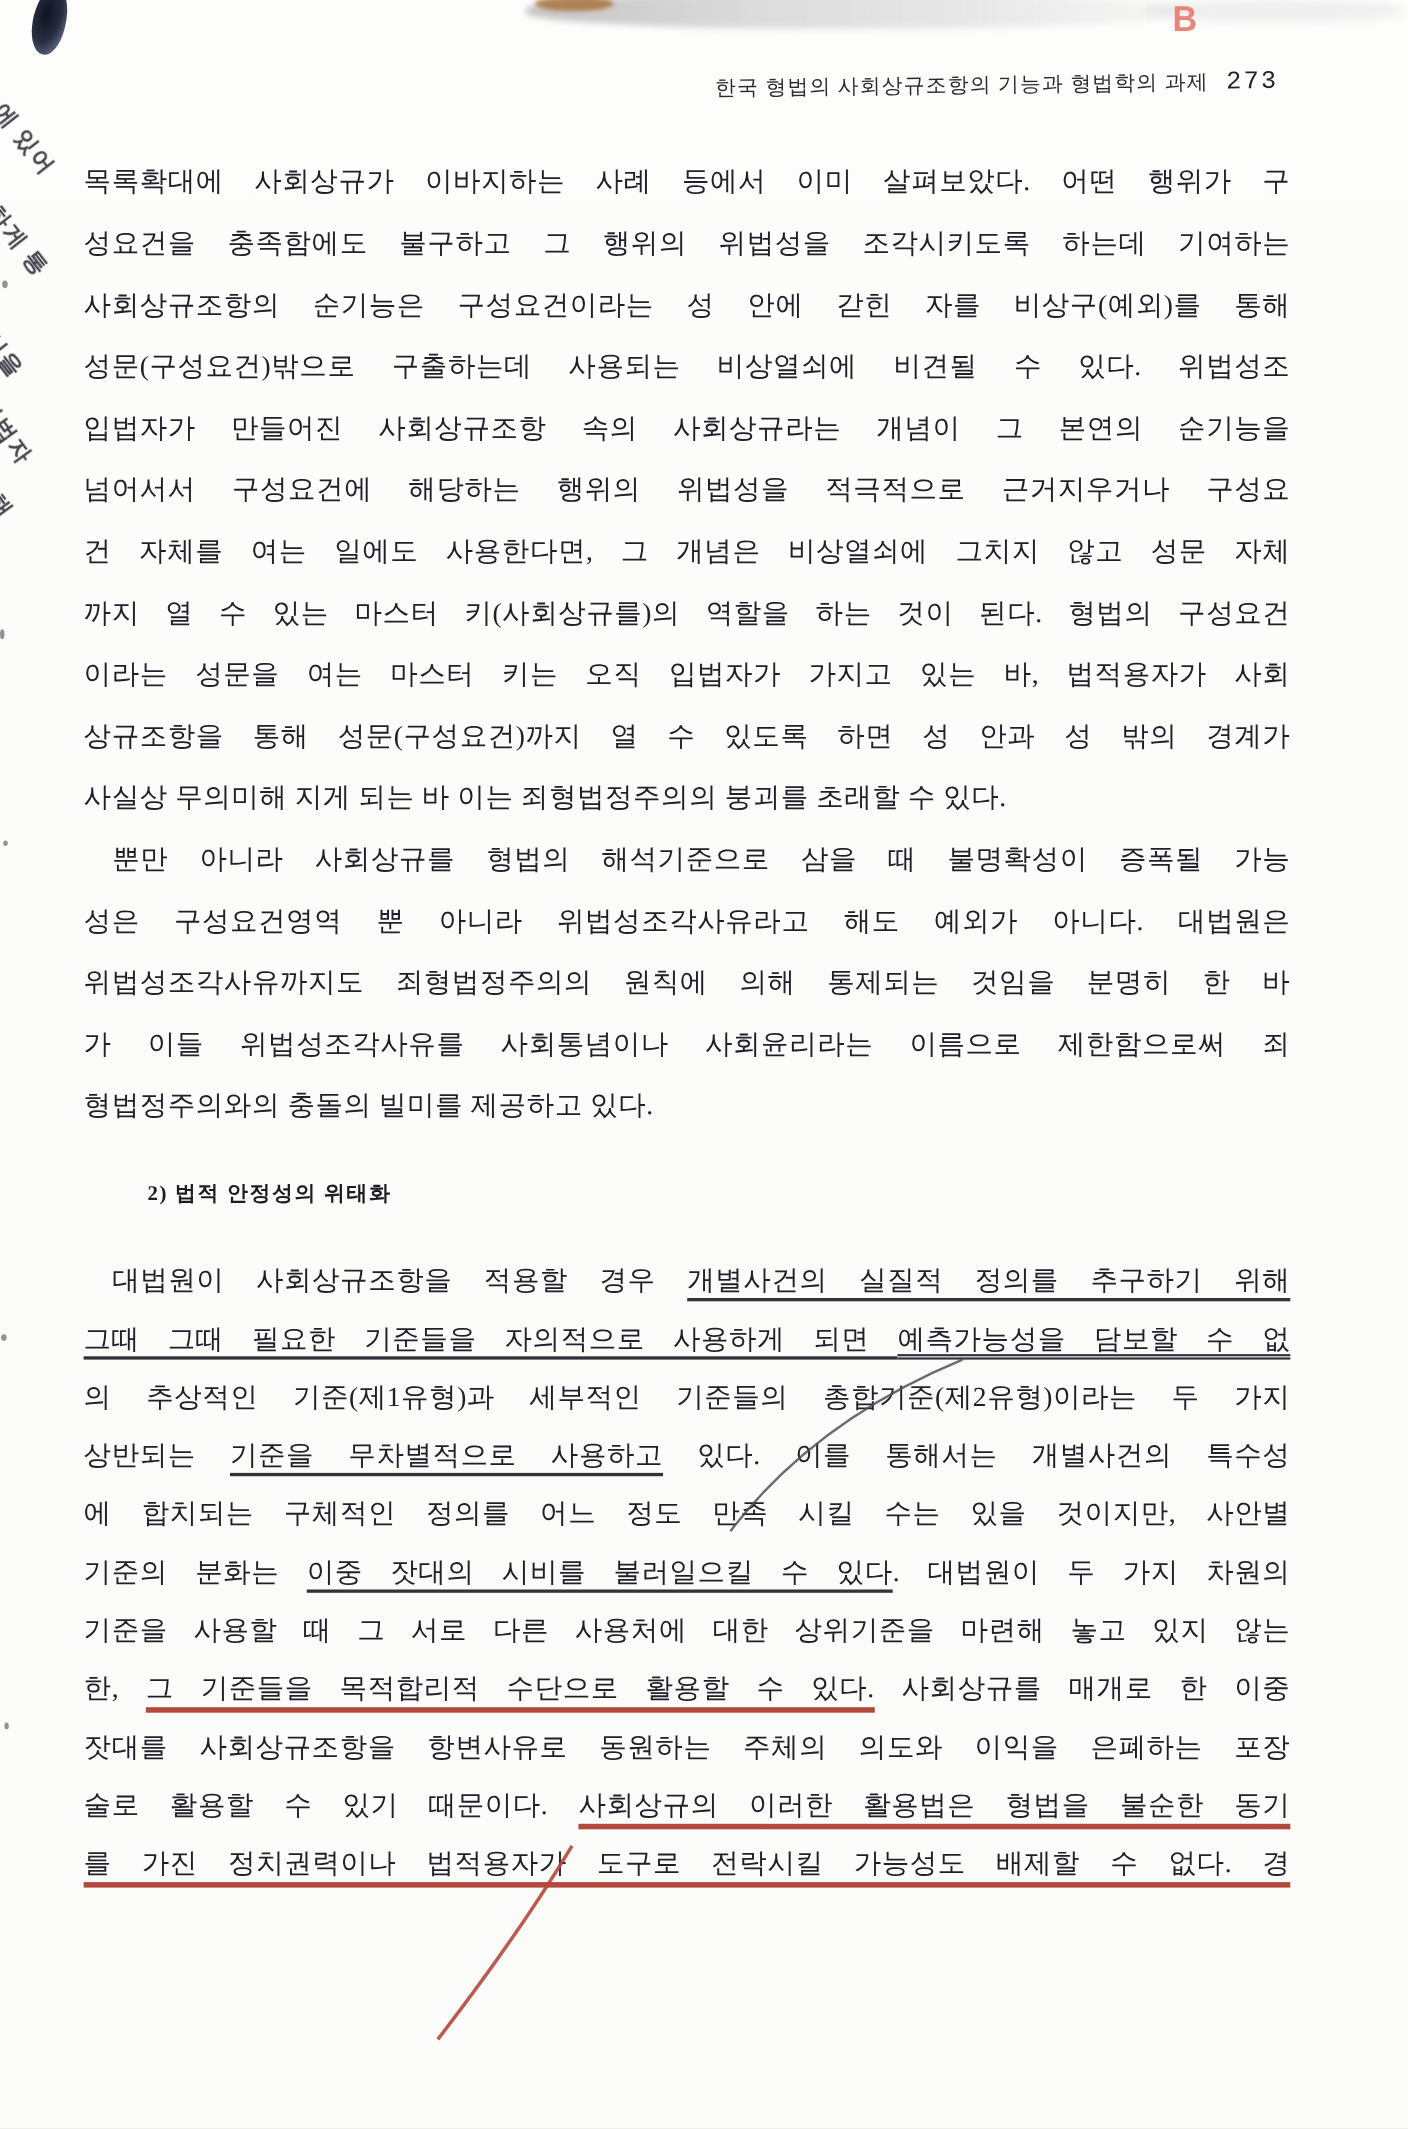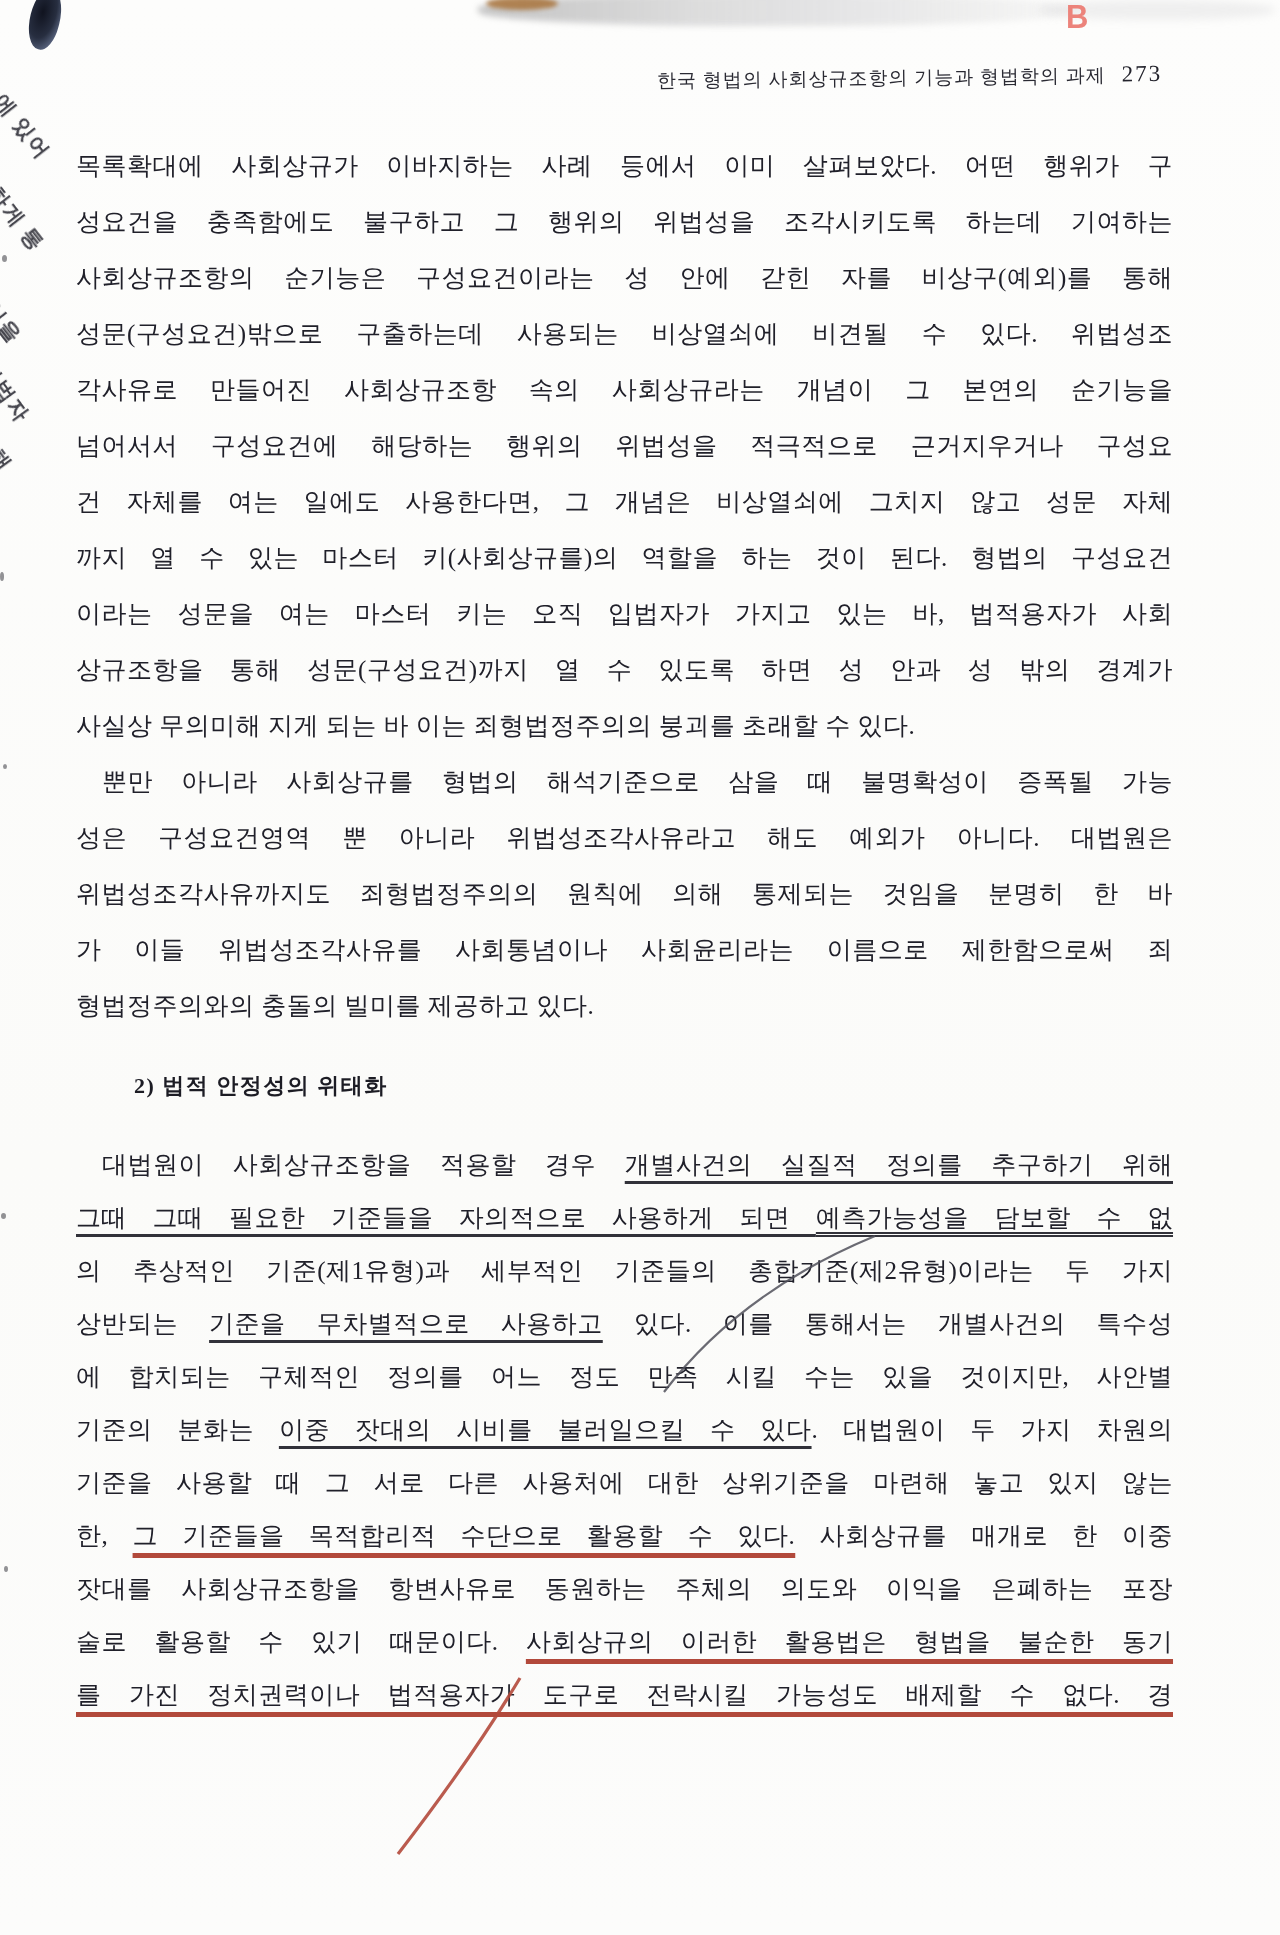--- a/index.html
+++ b/index.html
@@ -11,35 +11,35 @@
     color:#20202a;
   }
   
   .page-header{
     position:absolute;right:118px;top:64px;
     display:flex;align-items:baseline;gap:16px;
     transform:rotate(-0.7deg);
     white-space:nowrap;
   }
   .page-header .title{font-size:19px;letter-spacing:1px;color:#2a2a33;}
-  .page-header .pageno{font-size:23px;letter-spacing:2px;color:#23232c;}
+  .page-header .pageno{font-size:23px;letter-spacing:2px;color:#23232c;font-family:Liberation Mono, monospace;}
 
   
   .page-text{position:absolute;left:76px;top:138px;width:1097px;}
   .line{
     height:56px;line-height:56px;font-size:25px;letter-spacing:.5px;
     text-align:justify;text-align-last:justify;
   }
   .p3 .line{height:53px;line-height:53px;}
   .line.short{text-align-last:left;}
   .line.indent{text-indent:26px;}
 
   .heading-row{
     margin:30px 0 30px 58px;height:44px;line-height:44px;
-    font-size:22px;font-weight:bold;letter-spacing:1.5px;
+    font-size:19px;font-weight:bold;letter-spacing:1.5px;
     text-align:left;text-align-last:left;color:#1c1c24;
   }
 
   
   .u-pen{text-decoration:underline;text-decoration-color:#32323a;text-decoration-thickness:2.5px;text-underline-offset:8px;}
   .u-pen2{text-decoration:underline double #32323a;text-decoration-thickness:2px;text-underline-offset:6px;}
   .u-red{text-decoration:underline;text-decoration-color:#b2493b;text-decoration-thickness:4.5px;text-underline-offset:9px;}
 
   
   .frag{
@@ -101,21 +101,21 @@
     <span class="title">한국 형법의 사회상규조항의 기능과 형법학의 과제</span>
     <span class="pageno">273</span>
   </div>
 
   <div class="page-text">
     <div id="para1">
         <div class="line"><span>목록확대에 사회상규가 이바지하는 사례 등에서 이미 살펴보았다. 어떤 행위가 구</span></div>
         <div class="line"><span>성요건을 충족함에도 불구하고 그 행위의 위법성을 조각시키도록 하는데 기여하는</span></div>
         <div class="line"><span>사회상규조항의 순기능은 구성요건이라는 성 안에 갇힌 자를 비상구(예외)를 통해</span></div>
         <div class="line"><span>성문(구성요건)밖으로 구출하는데 사용되는 비상열쇠에 비견될 수 있다. 위법성조</span></div>
-        <div class="line"><span>각사유로 만들어진 사회상규조항 속의 사회상규라는 개념이 그 본연의 순기능을</span></div>
+        <div class="line"><span>입법자가 만들어진 사회상규조항 속의 사회상규라는 개념이 그 본연의 순기능을</span></div>
         <div class="line"><span>넘어서서 구성요건에 해당하는 행위의 위법성을 적극적으로 근거지우거나 구성요</span></div>
         <div class="line"><span>건 자체를 여는 일에도 사용한다면, 그 개념은 비상열쇠에 그치지 않고 성문 자체</span></div>
         <div class="line"><span>까지 열 수 있는 마스터 키(사회상규를)의 역할을 하는 것이 된다. 형법의 구성요건</span></div>
         <div class="line"><span>이라는 성문을 여는 마스터 키는 오직 입법자가 가지고 있는 바, 법적용자가 사회</span></div>
         <div class="line"><span>상규조항을 통해 성문(구성요건)까지 열 수 있도록 하면 성 안과 성 밖의 경계가</span></div>
         <div class="line short"><span>사실상 무의미해 지게 되는 바 이는 죄형법정주의의 붕괴를 초래할 수 있다.</span></div>
       </div>
     <div id="para2">
         <div class="line indent"><span>뿐만 아니라 사회상규를 형법의 해석기준으로 삼을 때 불명확성이 증폭될 가능</span></div>
         <div class="line"><span>성은 구성요건영역 뿐 아니라 위법성조각사유라고 해도 예외가 아니다. 대법원은</span></div>

